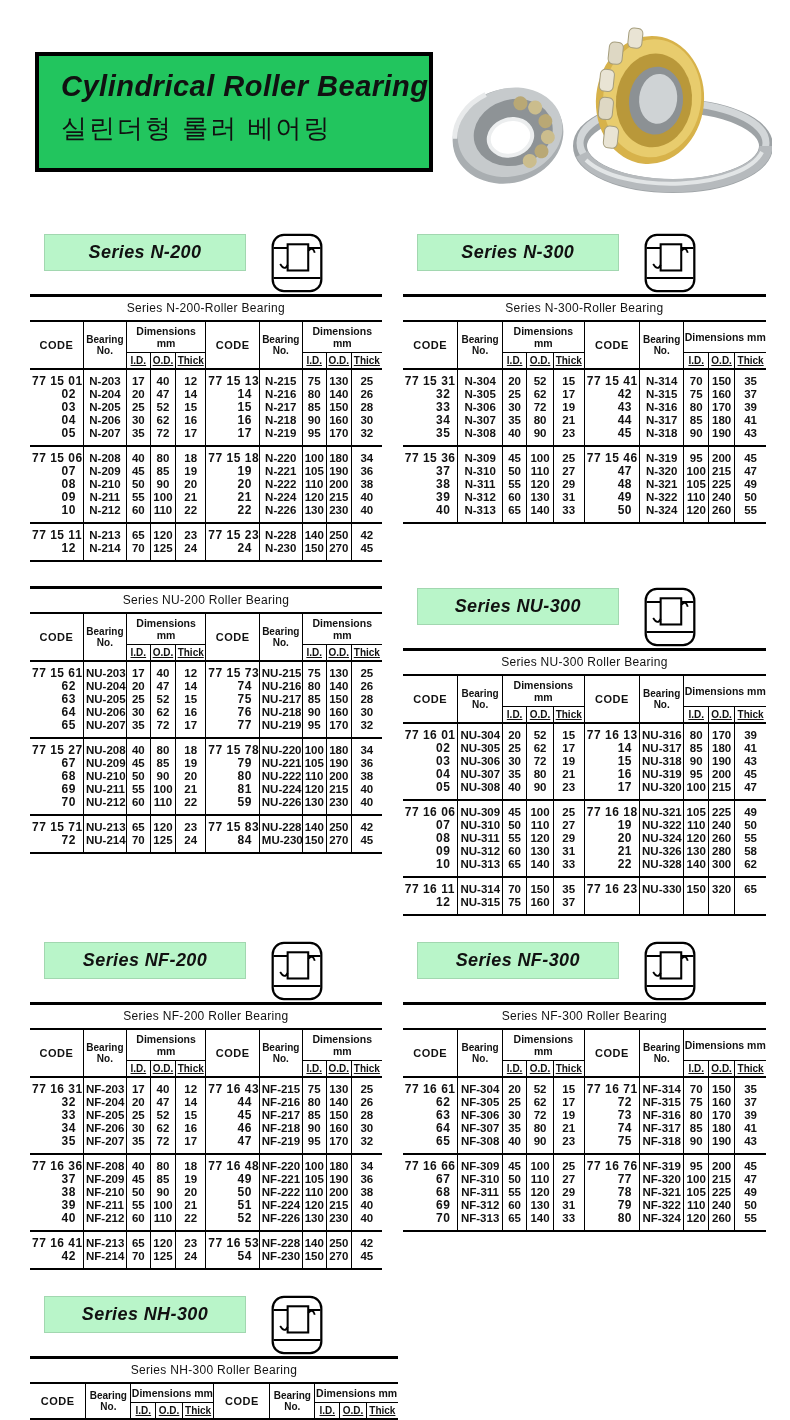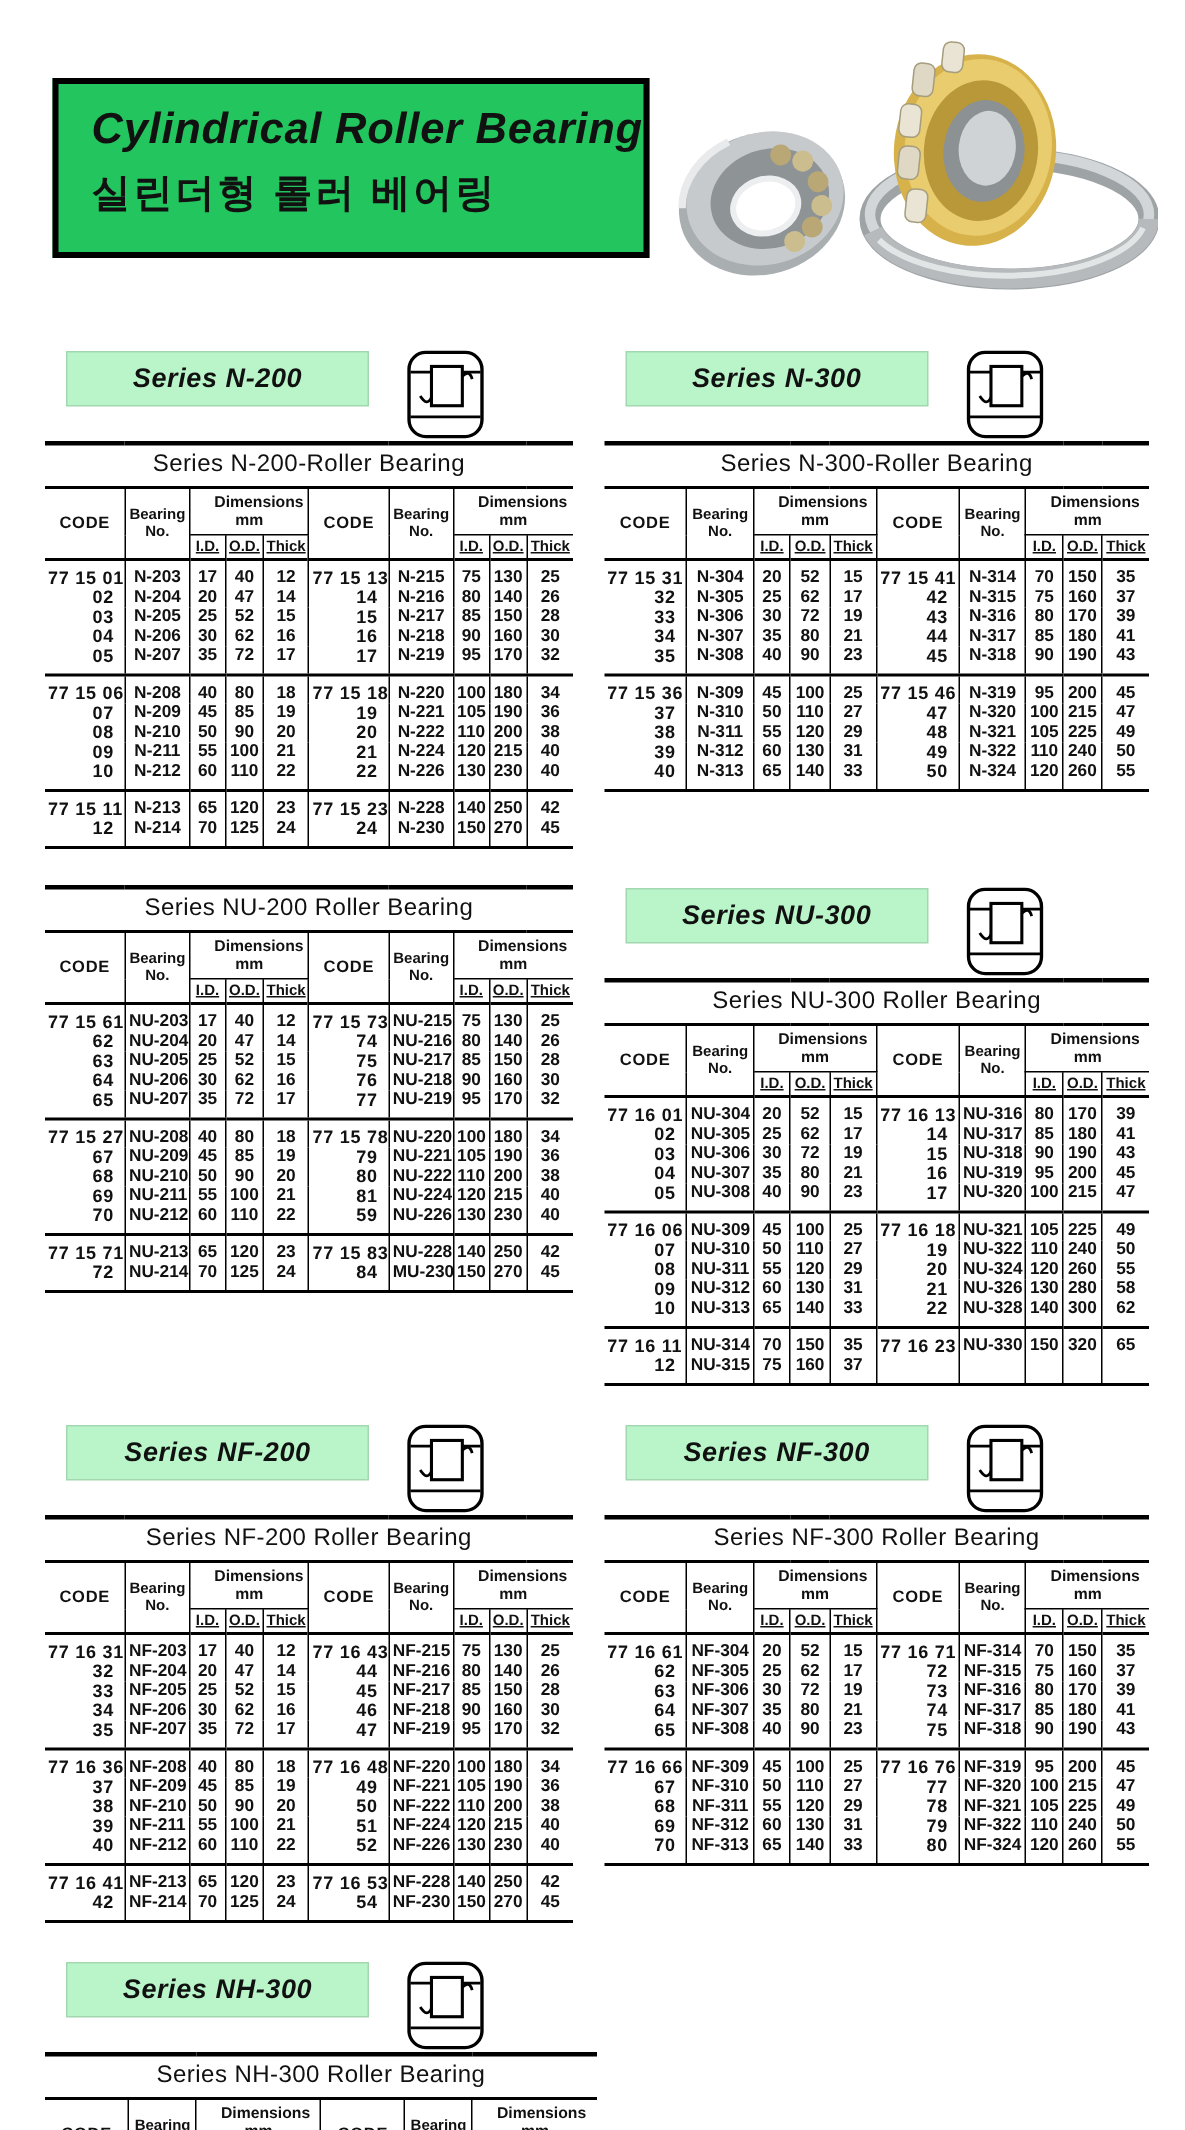--- a/index.html
+++ b/index.html
@@ -13,21 +13,21 @@
   .page { width:790px; padding:28px 24px 40px 30px; }
 
   
   .hdr { position:relative; height:172px; margin-bottom:32px; }
   .title-box {
     position:absolute; left:5px; top:24px; width:398px; height:120px;
     background:#22c55e; border:4px solid #000;
     padding:14px 0 0 22px;
   }
   .title-en { font-size:29px; font-weight:bold; font-style:italic; letter-spacing:.5px; }
-  .title-ko { font-size:26px; font-weight:bold; margin-top:8px; letter-spacing:2px; }
+  .title-ko { font-size:26px; font-weight:normal; margin-top:8px; letter-spacing:2px; }
   .photos { position:absolute; right:-6px; top:-4px; }
 
   
   .sec-row { display:flex; gap:21px; margin-bottom:24px; }
   .section { width:368px; }
   .section.right { width:380px; }
   .banner-row { position:relative; height:62px; }
   .banner {
     position:absolute; left:14px; top:2px; width:202px; height:37px;
     background:#b9f5c9; border:1px solid rgba(0,0,0,.12);
@@ -39,30 +39,30 @@
   
   table.cat {
     width:100%; border-collapse:collapse; table-layout:fixed;
     border-top:3px solid #000; border-bottom:2px solid #000;
   }
   col.c-code { width:15.2%; } col.c-brg { width:12.2%; }
   col.c-id { width:6.8%; } col.c-od { width:7.2%; } col.c-th { width:8.6%; }
   td { vertical-align:middle; }
   .title-cell {
     border:none; border-bottom:2px solid #000;
-    text-align:center; font-size:16px; font-weight:500;
+    text-align:center; font-size:12px; font-weight:500;
     padding:4px 0 5px 0; letter-spacing:.3px;
   }
   thead td.h {
     border:1px solid #000; border-top:none;
     font-weight:bold; text-align:center;
   }
   thead td.h.code { font-size:11px; letter-spacing:.5px; }
   thead td.h.brg  { font-size:10px; line-height:11px; padding:2px 0; }
-  thead td.h.dims { font-size:10.5px; padding:3px 16px; }
+  thead td.h.dims { font-size:10.5px; padding:3px 0; }
   thead td.h.sub  { font-size:10px; padding:2px 0;text-decoration:underline; }
   thead tr.t-h1 td[rowspan] { border-bottom:2px solid #000; }
   thead tr.t-h2 td { border-bottom:2px solid #000; }
   thead td:first-child { border-left:none; }
   thead td:last-child { border-right:none; }
 
   tbody td {
     border-left:1px solid #000; border-right:1px solid #000;
     border-top:none; border-bottom:none;
     font-size:11.5px; font-weight:bold; line-height:13px;

